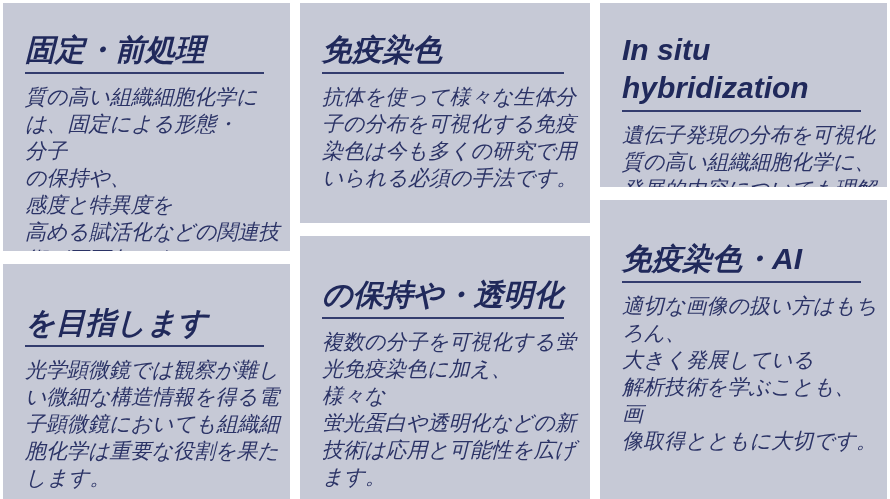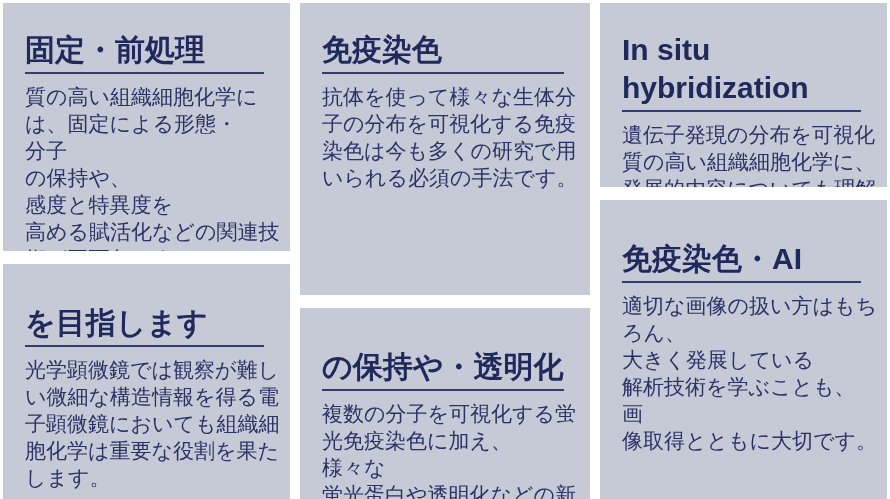--- a/index.html
+++ b/index.html
@@ -7,40 +7,41 @@
     padding: 0;
     background: #ffffff;
     font-family: "Liberation Sans", sans-serif;
   }
   .stage {
     position: relative;
     width: 890px;
     height: 499px;
     background: #ffffff;
     overflow: hidden;
+    font-style: italic;
   }
   .col {
     position: absolute;
     top: 3px;
   }
   .col-1 { left: 3px;   width: 287px; }
   .col-2 { left: 300px; width: 290px; }
   .col-3 { left: 600px; width: 287px; }
 
   .card {
     background: #c6c9d6;
     box-sizing: border-box;
     padding: 28px 26px 0 22px;
     margin-bottom: 13px;
     overflow: hidden;
   }
   .card.row2 { padding-top: 40px; }
 
   .card-1 { height: 248px; }
-  .card-2 { height: 292px; }
+  .card-2 { height: 220px; }
   .card-3 { height: 184px; }
   .card-4 { height: 420px; }
   .card-5 { height: 420px; }
   .card-6 { height: 420px; }
 
   .card-title {
     margin: 0;
     font-size: 30px;
     font-weight: bold;
     line-height: 38px;

